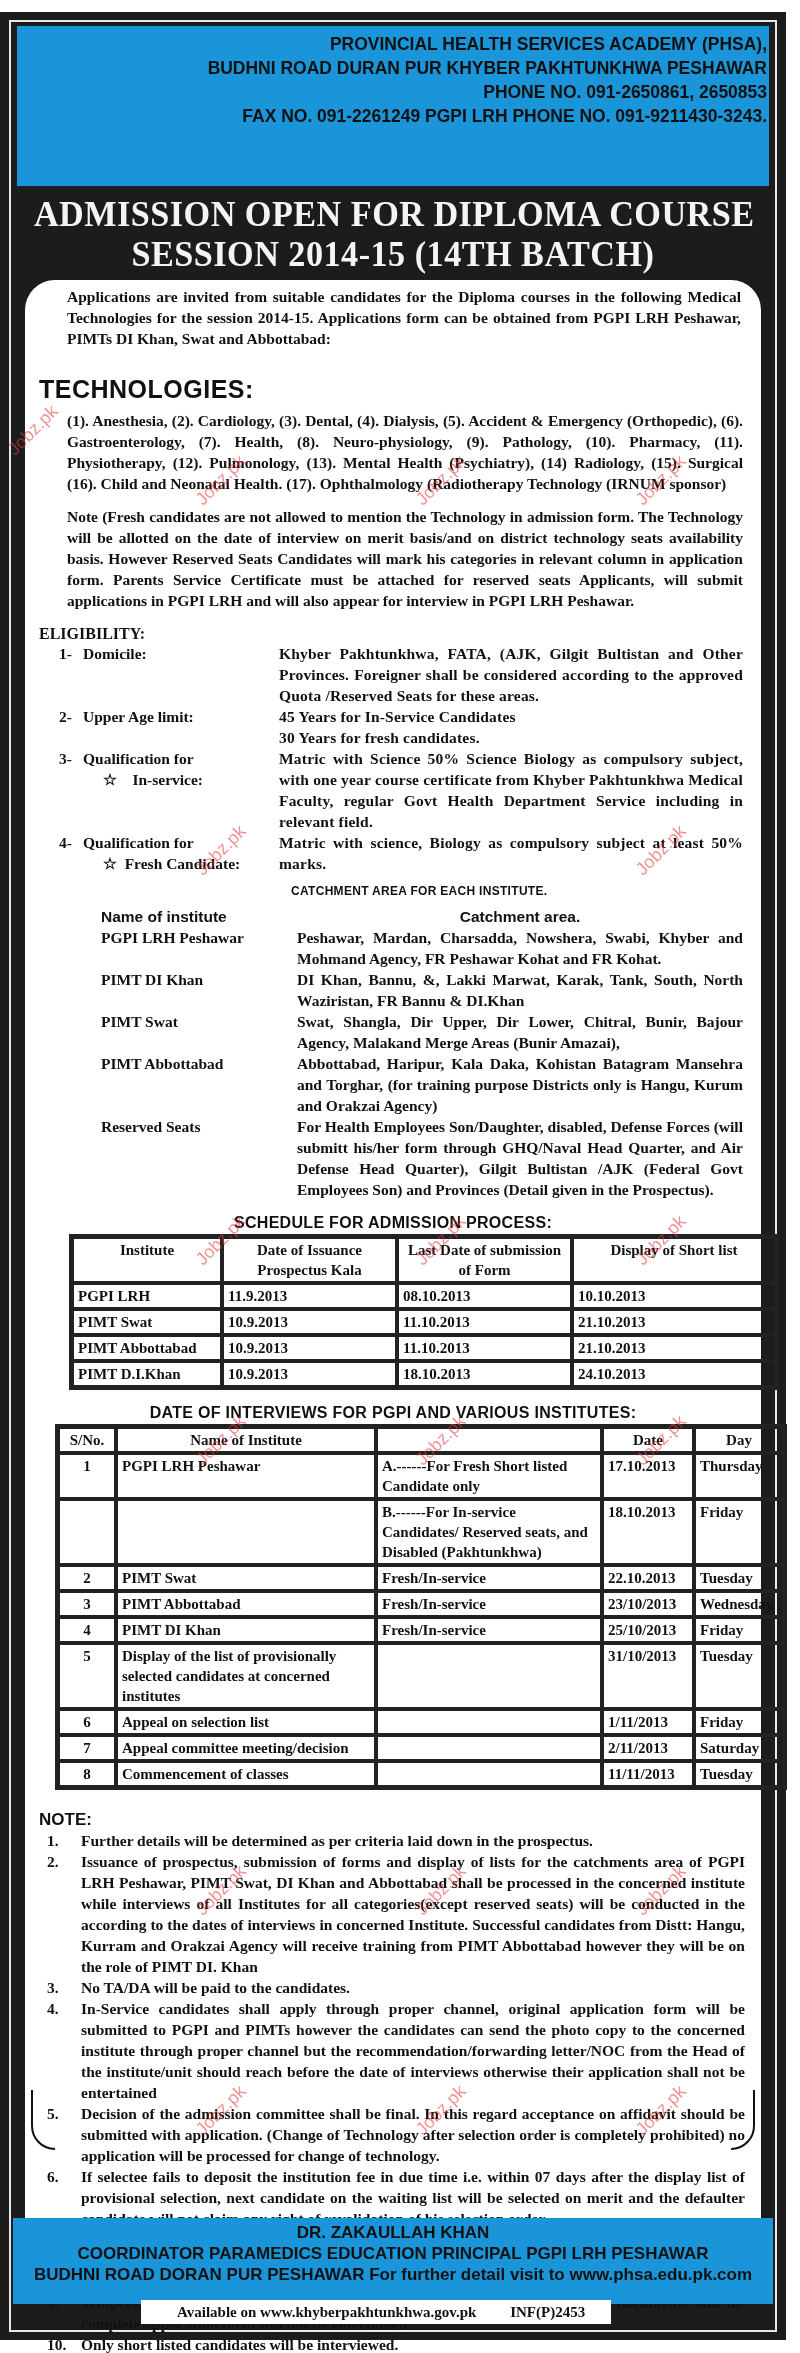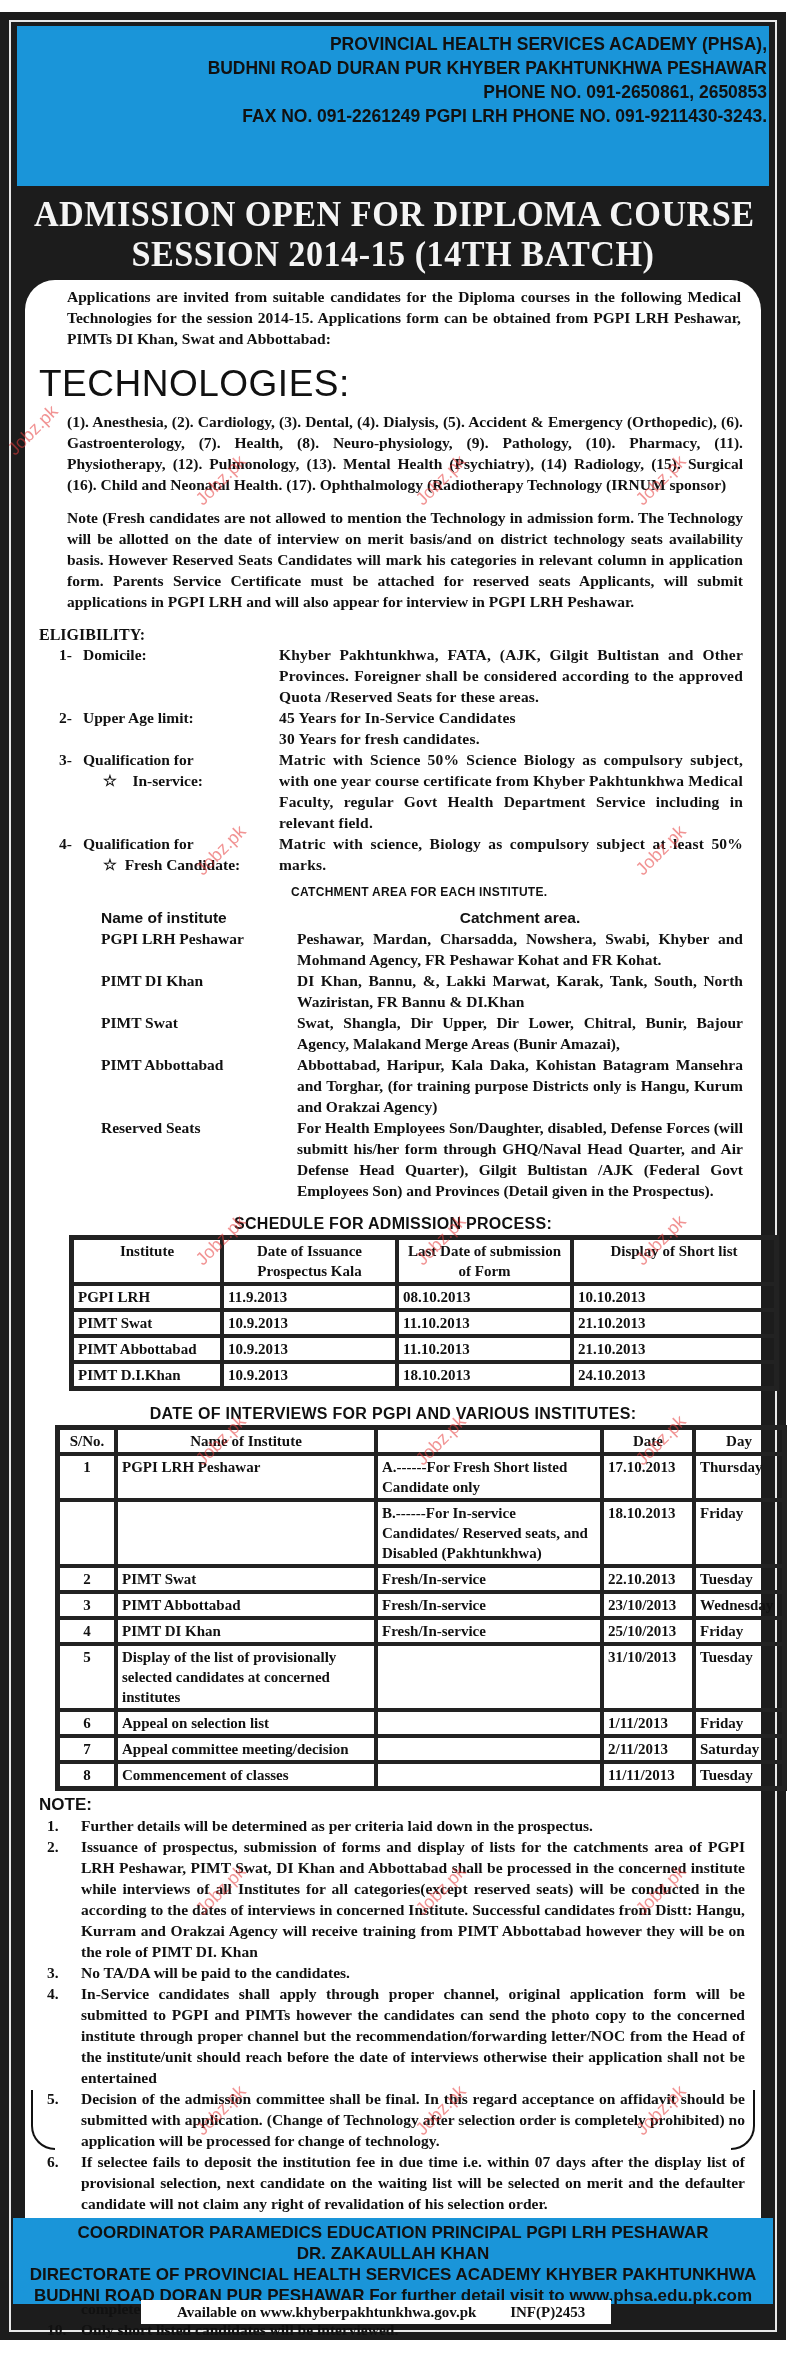--- a/index.html
+++ b/index.html
@@ -30,22 +30,22 @@
   .content {
     position: relative; background: #fff; margin: 0 10px 0 10px;
     padding: 6px 14px 10px 14px; border-radius: 30px 30px 0 0;
     height: 2020px;
   }
   .intro {
     font-weight: bold; font-size: 15.5px; line-height: 21px; text-align: justify;
     padding: 0 6px 0 28px;
   }
   .sec-heading {
-    font-family: "Liberation Sans", sans-serif; font-weight: normal;
-    font-size: 37px; margin: 14px 0 6px 0; letter-spacing: 0.5px;
+    font-family: "Liberation Sans", sans-serif; font-weight: bold;
+    font-size: 25px; margin: 26px 0 6px 0; letter-spacing: 0.5px;
   }
   .tech-list, .note-para {
     font-weight: bold; font-size: 15.5px; line-height: 21px; text-align: justify;
     padding: 0 4px 0 28px;
   }
   .note-para { margin-top: 12px; }
   .elig-heading { font-weight: bold; font-size: 16px; margin-top: 14px; }
   .elig-row { display: flex; font-weight: bold; font-size: 15.5px; line-height: 21px; }
   .elig-num { width: 44px; padding-left: 20px; }
   .elig-label { width: 196px; }
@@ -72,21 +72,21 @@
     border: 2px solid #222; padding: 1px 4px; vertical-align: top; text-align: left;
     font-weight: bold;
   }
   table.schedule { margin-left: 30px; width: 710px; }
   table.schedule th { text-align: center; font-weight: bold; }
   table.schedule th:first-child { text-align: center; }
   table.interviews { margin-left: 16px; width: 732px; }
   table.interviews th { text-align: center; }
   table.interviews td.num { text-align: center; }
   .notes-heading {
-    font-family: "Liberation Sans", sans-serif; font-weight: bold; font-size: 17px; margin-top: 4px;
+    font-family: "Liberation Sans", sans-serif; font-weight: bold; font-size: 17px; margin-top: 20px;
   }
   .note-item { display: flex; font-weight: bold; font-size: 15.5px; line-height: 21px; }
   .note-num { width: 42px; padding-left: 8px; }
   .note-text { flex: 1; text-align: justify; padding-right: 2px; }
   .footer-blue {
     position: absolute; left: 2px; right: 2px; bottom: 26px; height: 86px;
     background: #1a95d9; text-align: center;
     font-family: "Liberation Sans", sans-serif; font-weight: bold; font-size: 17px;
     line-height: 21px; color: #111; padding-top: 4px;
   }
@@ -344,23 +344,22 @@
         <div class="note-item">
             <div class="note-num">10.</div>
             <div class="note-text">Only short listed candidates will be interviewed.</div>
           </div>
 
         <div class="brace-l"></div>
         <div class="brace-r"></div>
       </div>
 
       <div class="footer-blue">
+        <div>DR. ZAKAULLAH KHAN</div>
         <div>COORDINATOR PARAMEDICS EDUCATION PRINCIPAL PGPI LRH PESHAWAR</div>
-        <div>DR. ZAKAULLAH KHAN</div>
-        <div>DIRECTORATE OF PROVINCIAL HEALTH SERVICES ACADEMY KHYBER PAKHTUNKHWA</div>
         <div>BUDHNI ROAD DORAN PUR PESHAWAR For further detail visit to www.phsa.edu.pk.com</div>
       </div>
       <div class="avail-strip">
         <span>Available on www.khyberpakhtunkhwa.gov.pk</span>
         <span>INF(P)2453</span>
       </div>
     </div>
   </div>
 
   <span class="watermark" style="left:2px;top:420px">Jobz.pk</span>

